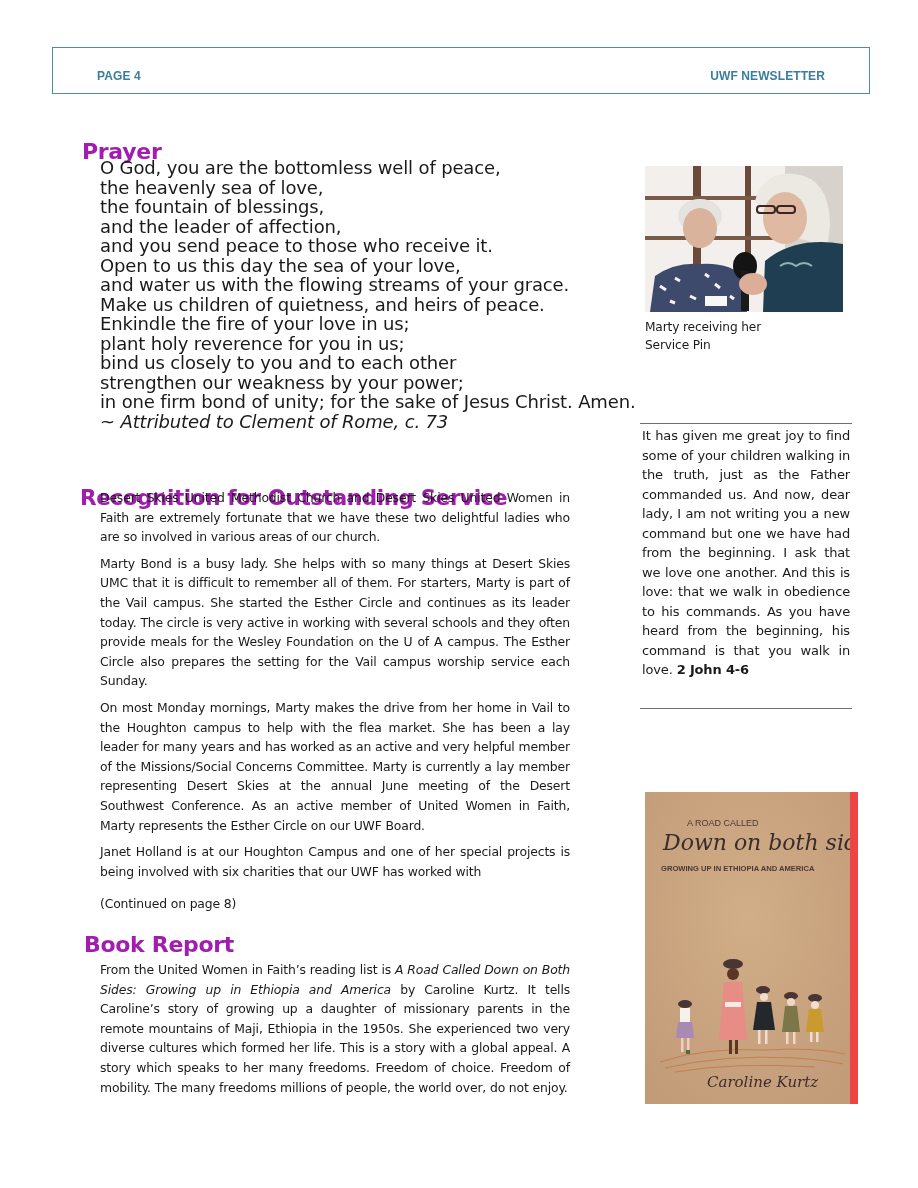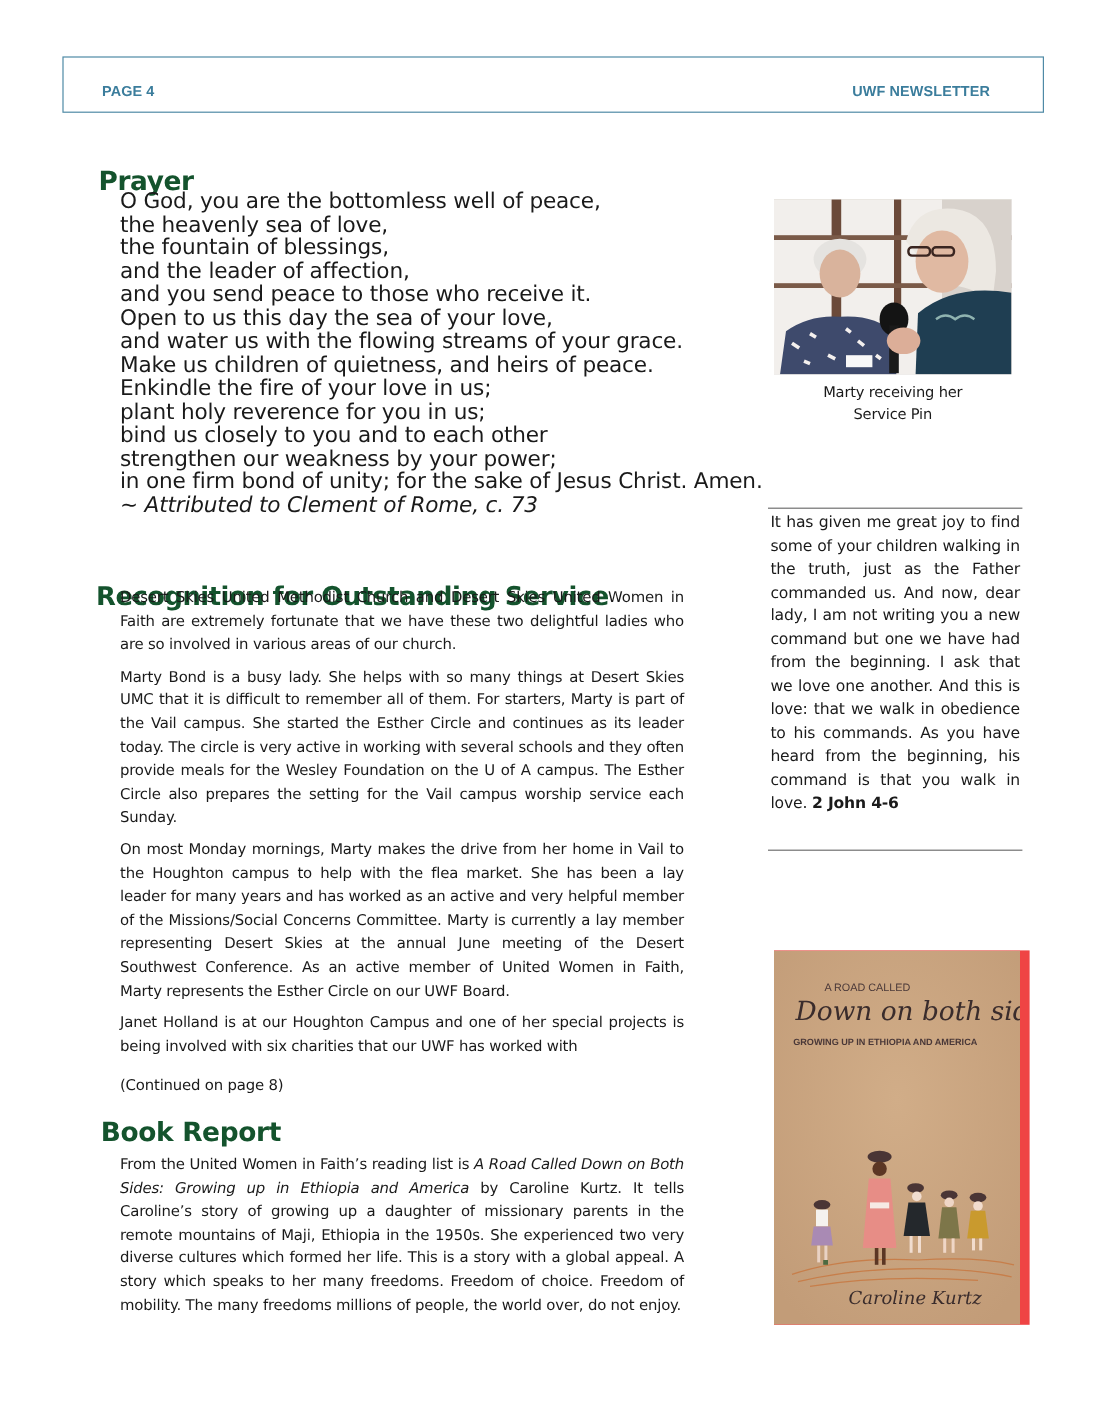--- a/index.html
+++ b/index.html
@@ -8,26 +8,26 @@
     font-family: "DejaVu Sans", sans-serif; color: #1a1a1a;
   }
   .header-box {
     position: absolute; left: 52px; top: 47px; width: 818px; height: 47px;
     border: 1.5px solid #4f8aa6; box-sizing: border-box;
   }
   .header-left, .header-right {
     position: absolute; top: 21px; font-family: "Liberation Sans", sans-serif;
     font-weight: bold; font-size: 12px; color: #3b7d9c; letter-spacing: 0.1px;
   }
-  .header-left { left: 32px; }
+  .header-left { left: 44px; }
   .header-right { right: 44px; }
 
   .heading {
     position: absolute; font-family: "DejaVu Sans", sans-serif; font-weight: bold;
-    color: #14532d; margin: 0; white-space: nowrap;
+    color: #a21caf; margin: 0; white-space: nowrap;
   }
   .h-prayer { left: 82px; top: 139px; font-size: 22px; letter-spacing: -0.3px; }
   .h-recog { left: 80px; top: 449px; font-size: 21.5px; letter-spacing: -0.4px; margin-top: 36px; }
   .h-book { left: 84px; top: 932px; font-size: 22px; letter-spacing: -0.3px; }
 
   .prayer {
     position: absolute; left: 100px; top: 158px; width: 425px; 
     font-size: 18px; line-height: 19.5px; letter-spacing: -0.15px;
   }
   .prayer .line { display: block; white-space: nowrap; }
@@ -40,21 +40,21 @@
   .body-col p { margin: 0 0 7px 0; }
   .recog-col { top: 488px; }
   .book-col { top: 960px; }
   .continued { position: absolute; left: 100px; top: 896px; font-size: 12.4px; letter-spacing: -0.15px; }
 
   .photo {
     position: absolute; left: 645px; top: 166px; width: 198px; height: 146px;
     overflow: hidden; background: #d9d4cf;
   }
   .caption {
-    position: absolute; left: 645px; top: 319px; width: 198px; text-align: center;
+    position: absolute; left: 645px; top: 319px; width: 198px; text-align: left;
     font-size: 12.2px; line-height: 17.5px; letter-spacing: -0.15px;
   }
 
   .rule { position: absolute; left: 640px; width: 212px; height: 0; border-top: 1.2px solid #707070; }
   .rule-top { top: 423px; }
   .rule-bottom { top: 708px; }
   .scripture {
     position: absolute; left: 642px; top: 426px; width: 208px; font-size: 13px;
     line-height: 19.5px; text-align: justify; letter-spacing: -0.15px;
   }

